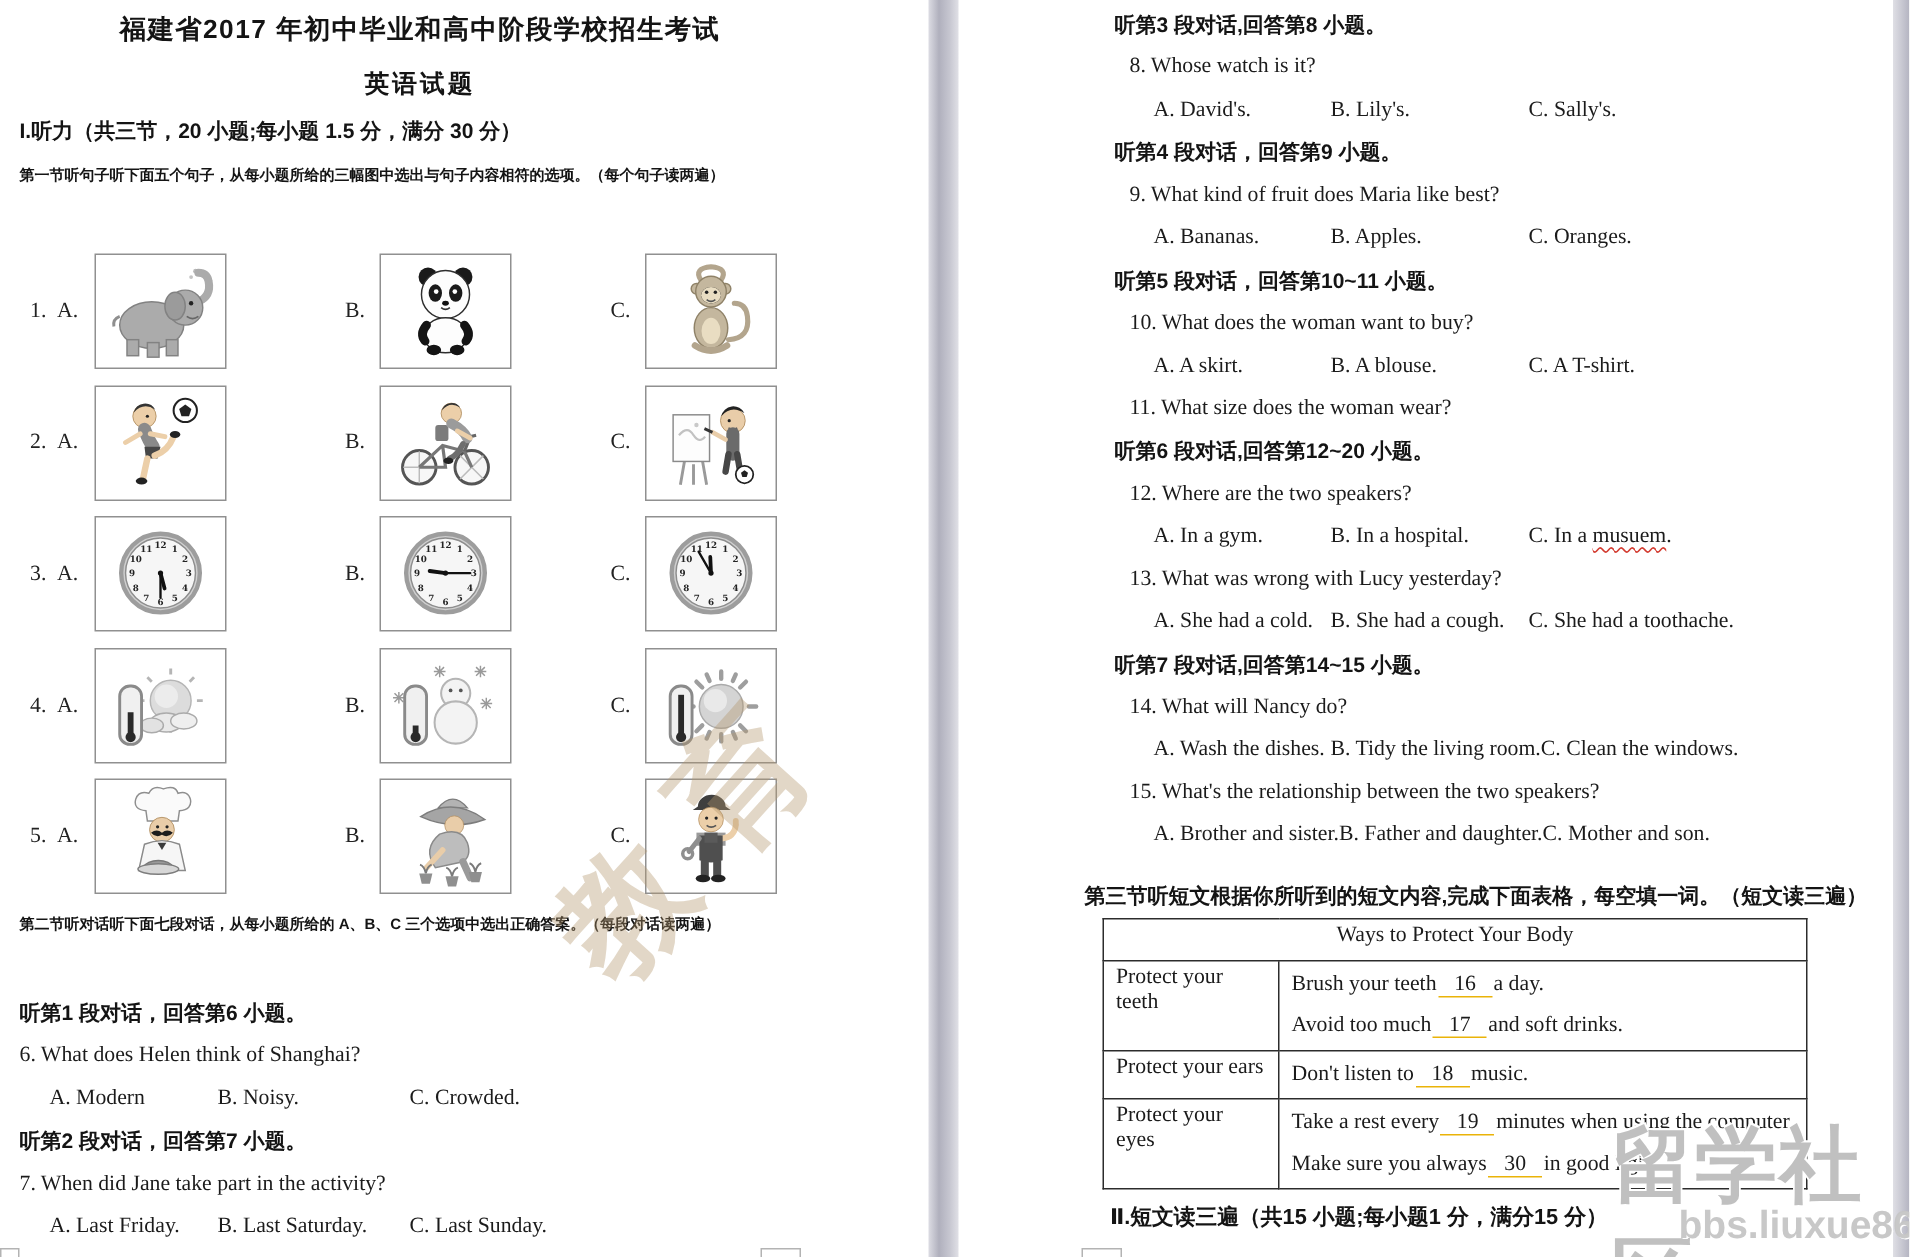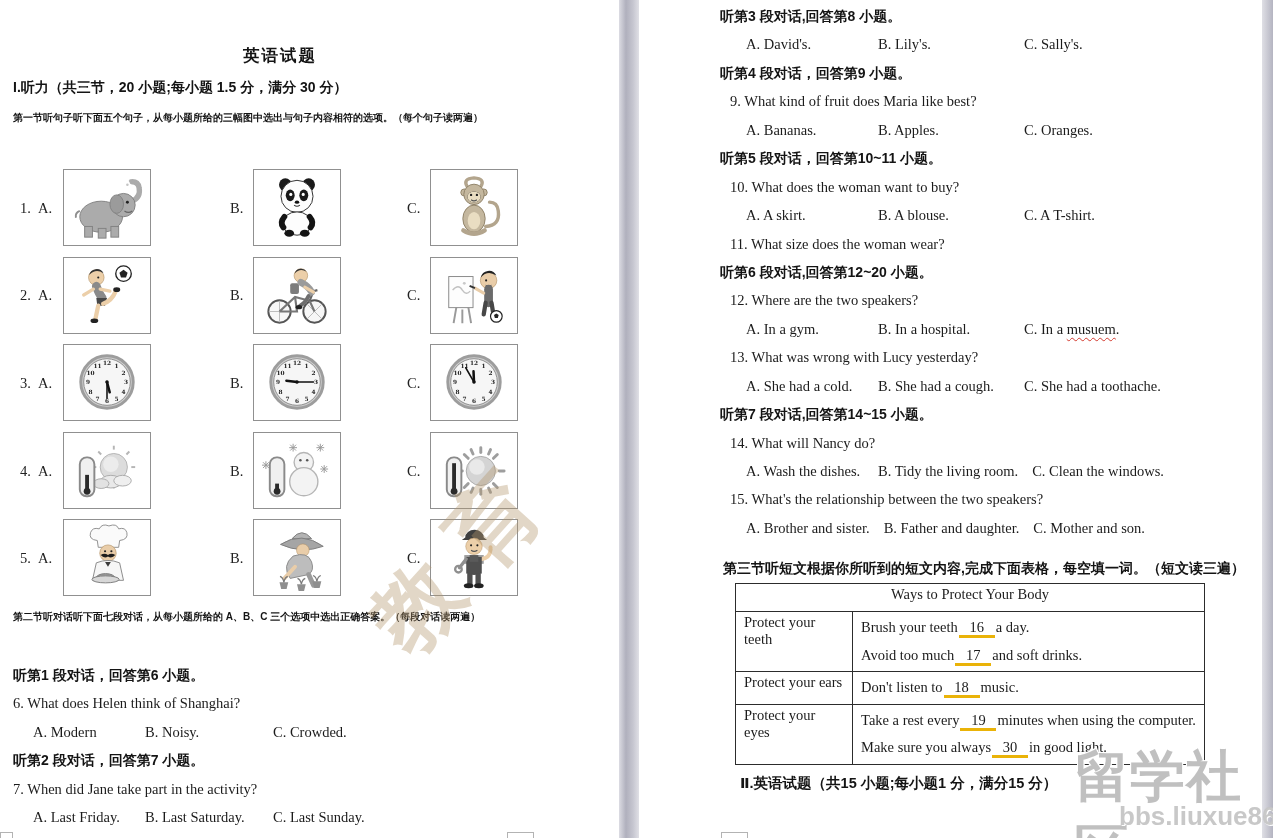--- a/index.html
+++ b/index.html
@@ -33,32 +33,32 @@
   .q{font-size:14.5px;height:28.45px;line-height:28.45px;white-space:nowrap;}
   .opts{display:flex;font-size:14.5px;height:28.45px;line-height:28.45px;white-space:nowrap;}
   #p1-dialogues .opts{padding-left:20px;}
   .opt{display:inline-block;}
   .opt.o0{min-width:112px;}
   .opt.o1{min-width:128px;}
   .sq{text-decoration:underline;text-decoration-style:wavy;text-decoration-color:#d33a2f;
       text-decoration-thickness:1px;text-underline-offset:3px;}
 
   
-  #p2-dialogues{padding:2px 0 0 81px;}
+  #p2-dialogues{padding:2px 0 0 104px;}
   #p2-dialogues .q{padding-left:10px;}
-  #p2-dialogues .opts{padding-left:26px;gap:14px;}
+  #p2-dialogues .opts{padding-left:26px;}
   #p2-dialogues .opt.o0{min-width:118px;}
   #p2-dialogues .opt.o1{min-width:132px;}
   .instr-3{margin:15px 0 0 84px;font-size:14px;height:24px;line-height:22px;white-space:nowrap;}
   table.tbl{margin:2px 0 0 96px;border-collapse:collapse;width:470px;font-size:14.5px;background:#fff;}
   table.tbl td{border:1px solid #2c2c2c;padding:2px 8px;vertical-align:top;}
   td.tbl-title{text-align:center;font-weight:normal;height:23px;vertical-align:middle;}
   td.tbl-label{width:104px;padding-top:6px;}
   .cell-line{line-height:27.5px;white-space:nowrap;}
-  .blank{display:inline-block;min-width:36px;border-bottom:3px solid #eab308;text-align:center;
+  .blank{display:inline-block;min-width:36px;border-bottom:1px solid #eab308;text-align:center;
          line-height:15px;margin:0 1px;}
   .sec-heading2{margin:9px 0 0 101px;font-size:14.5px;}
 
   
   .wm-diag{position:absolute;left:345px;top:600px;font-size:86px;letter-spacing:30px;
            color:rgba(178,150,108,0.38);transform:rotate(-48deg);transform-origin:left top;
            font-family:"Liberation Sans","DejaVu Sans",sans-serif;font-weight:bold;pointer-events:none;z-index:2;}
   .wm-community{position:absolute;left:1074px;top:740px;font-size:55px;font-weight:bold;letter-spacing:1px;
            font-family:"Liberation Sans","DejaVu Sans",sans-serif;color:rgba(187,187,187,0.92);
            text-shadow:1px 1px 0 #fff,-1px -1px 0 #fff,1px -1px 0 #fff,-1px 1px 0 #fff;z-index:5;pointer-events:none;}
@@ -69,20 +69,21 @@
   .stub{position:absolute;top:832px;height:9px;background:#fff;border:1px solid #b3b3b3;box-sizing:border-box;}
 </style>
 </head>
 <body>
 
 <div class="canvas">
 
   <div class="wm-diag">教育</div>
 
   <div class="page page-left">
+    <div class="doc-title zh">福建省2017 年初中毕业和高中阶段学校招生考试</div>
     <div class="doc-subtitle zh">英语试题</div>
     <div class="sec-heading zh">I.听力（共三节，20 小题;每小题 1.5 分，满分 30 分）</div>
     <div class="instr instr-1 zh">第一节听句子听下面五个句子，从每小题所给的三幅图中选出与句子内容相符的选项。（每个句子读两遍）</div>
     <div id="pic-grid">
         <div class="pic-row">
           <span class="pic-num" style="left: 20px;">1.</span>
           <span class="pic-lab" style="left: 38px;">A.</span>
           <div class="pic-box" style="left: 63px;">
             <svg viewBox="0 0 80 70" width="80" height="68">
     <circle cx="64" cy="7" r="1.6" fill="#bbb"></circle>
@@ -416,20 +417,21 @@
           <span class="opt o2">C. Last Sunday.</span>
         </div>
       </div>
   </div>
 
   <div class="gutter"></div>
 
   <div class="page page-right">
     <div id="p2-dialogues">
         <div class="dlg-h zh">听第3 段对话,回答第8 小题。</div>
+        <div class="q">8. Whose watch is it?</div>
         <div class="opts">
           <span class="opt o0">A. David's.</span>
           <span class="opt o1">B. Lily's.</span>
           <span class="opt o2">C. Sally's.</span>
         </div>
         <div class="dlg-h zh">听第4 段对话，回答第9 小题。</div>
         <div class="q">9. What kind of fruit does Maria like best?</div>
         <div class="opts">
           <span class="opt o0">A. Bananas.</span>
           <span class="opt o1">B. Apples.</span>
@@ -491,21 +493,21 @@
           </tr>
           <tr>
             <td class="tbl-label">Protect your eyes</td>
             <td>
               <div class="cell-line">Take a rest every<span class="blank">19</span>minutes when using the computer.</div>
               <div class="cell-line">Make sure you always<span class="blank">30</span>in good light.</div>
             </td>
           </tr>
         </tbody>
     </table>
-    <div class="sec-heading2 zh">Ⅱ.英语试题（共15 小题;每小题1 分，满分15 分）</div>
+    <div class="sec-heading2 zh">Ⅱ.短文读三遍（共15 小题;每小题1 分，满分15 分）</div>
   </div>
 
   <div class="edge-strip"></div>
 
   <div class="wm-community">留学社区</div>
   <div class="wm-site">bbs.liuxue86.com</div>
 
   <div class="stub" style="left:0;width:13px;"></div>
   <div class="stub" style="left:507px;width:27px;"></div>
   <div class="stub" style="left:721px;width:27px;"></div>

